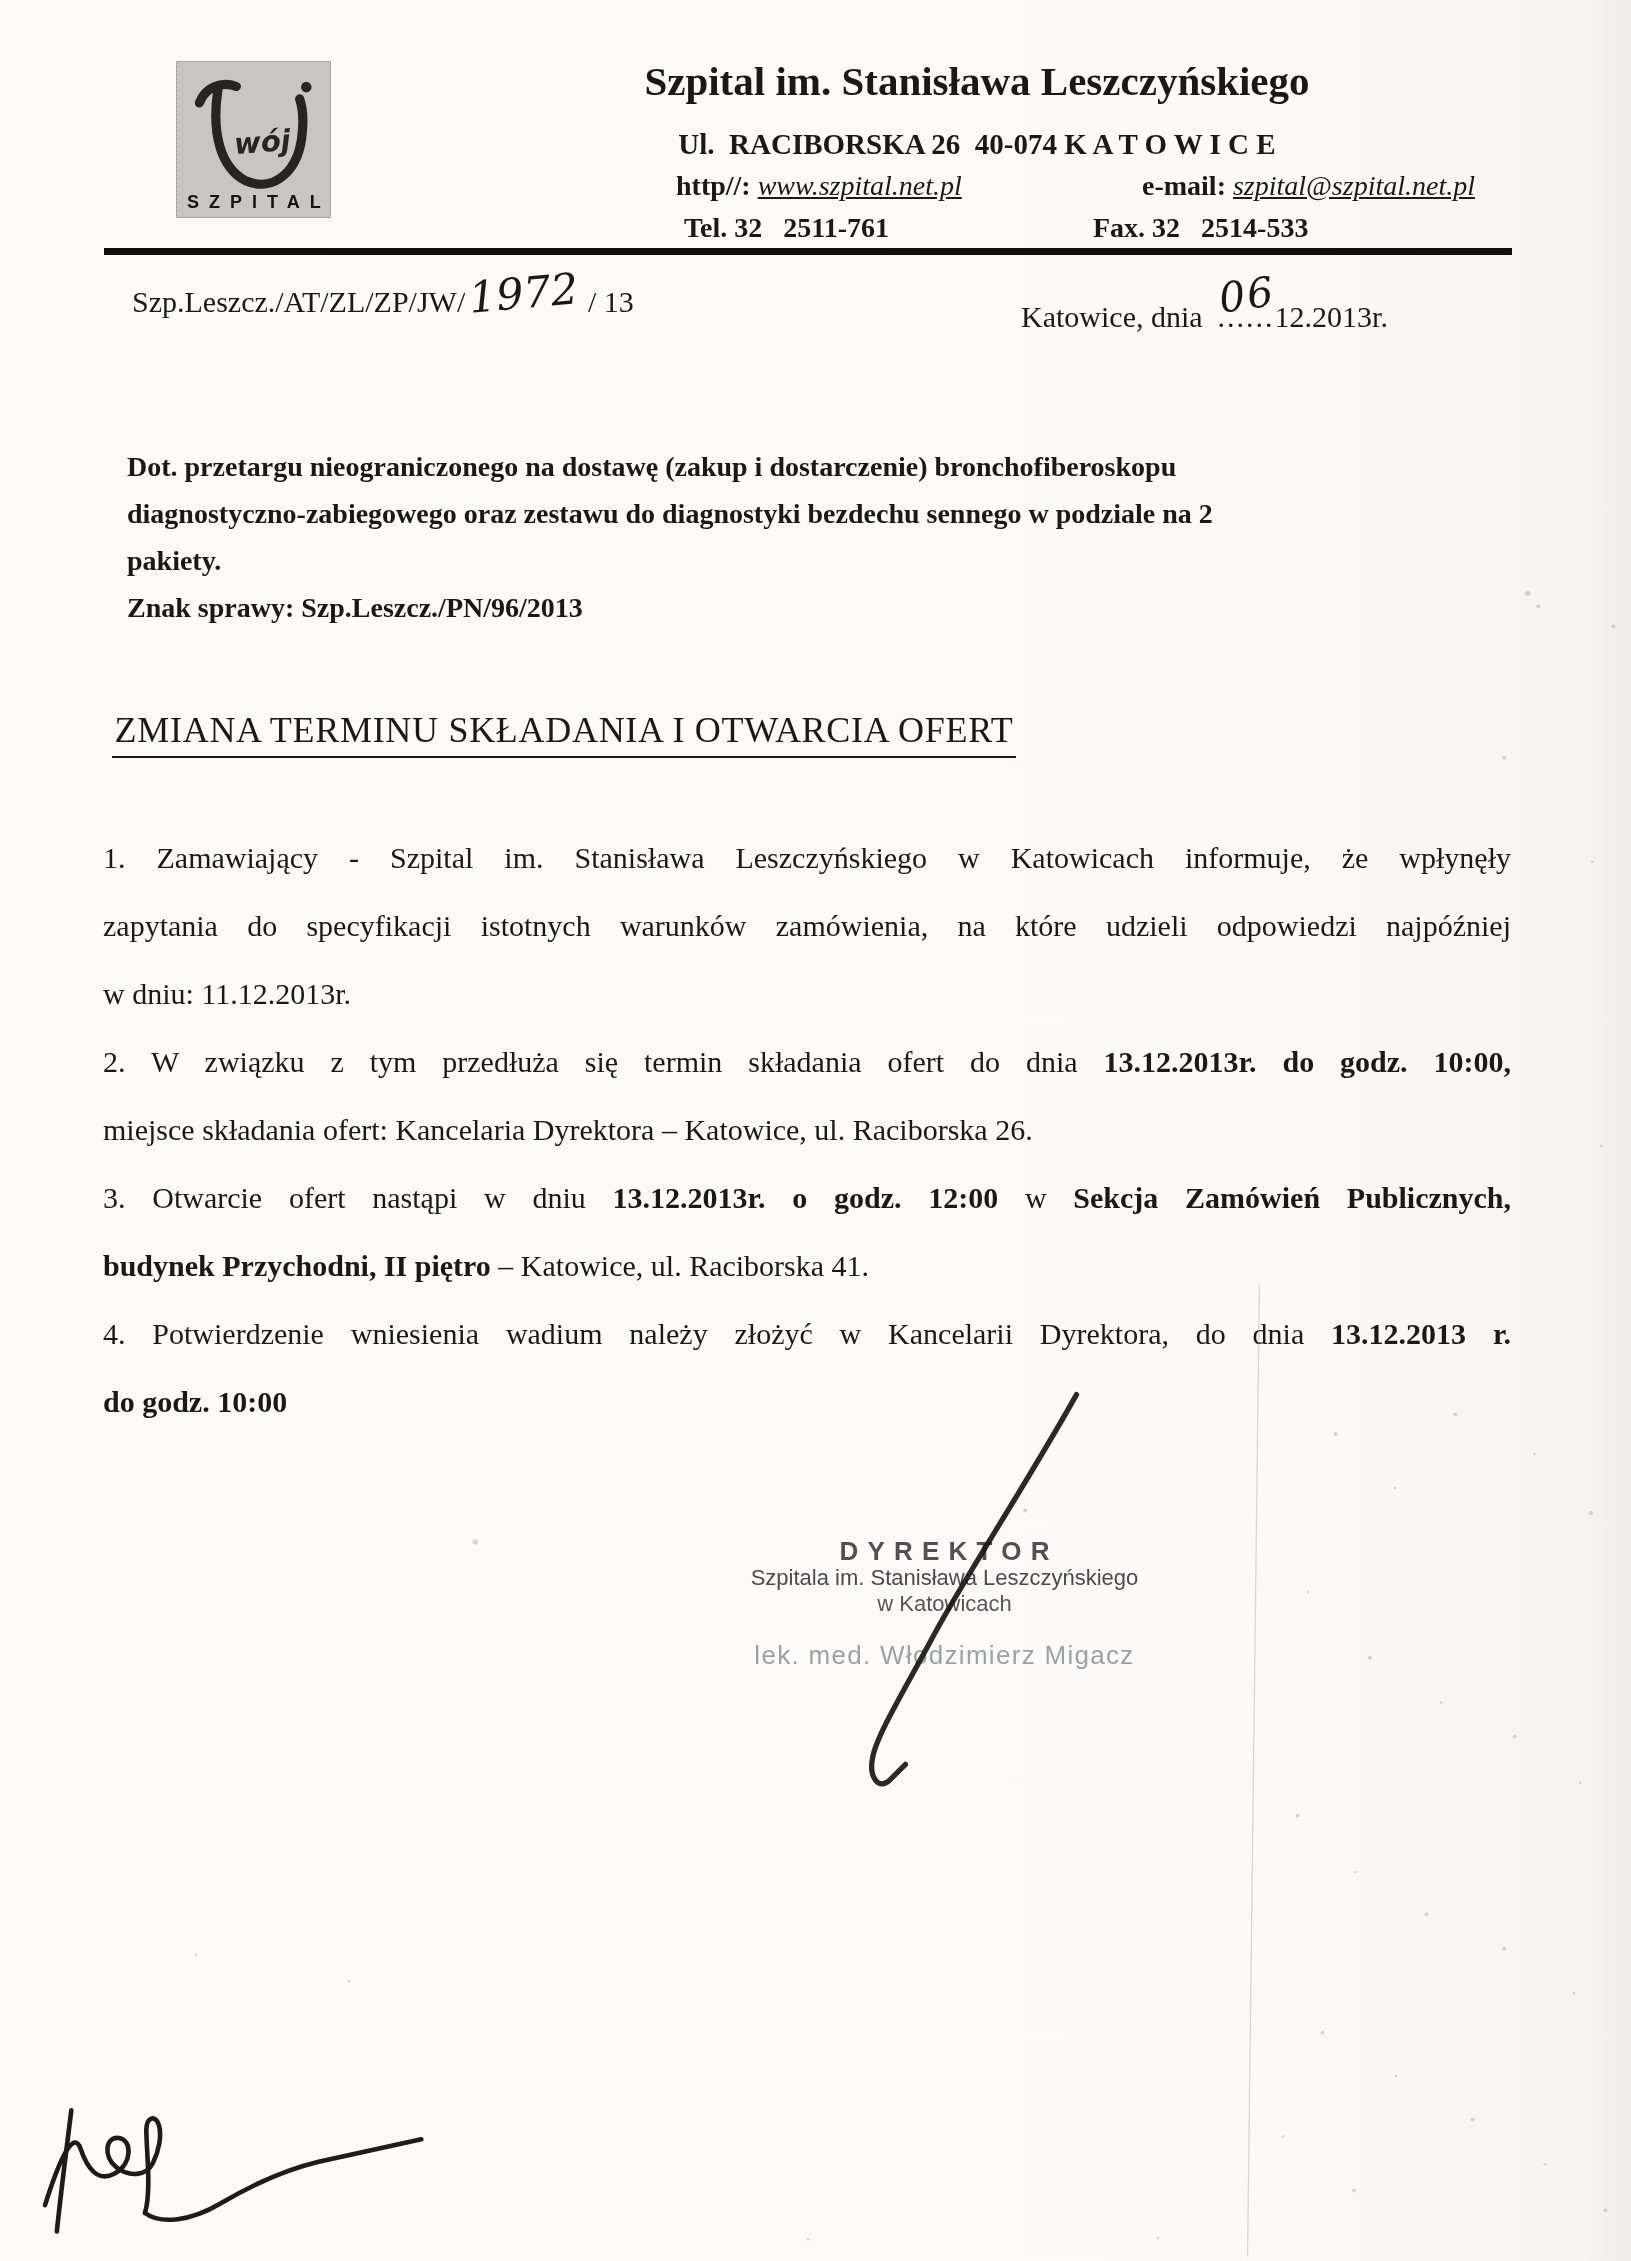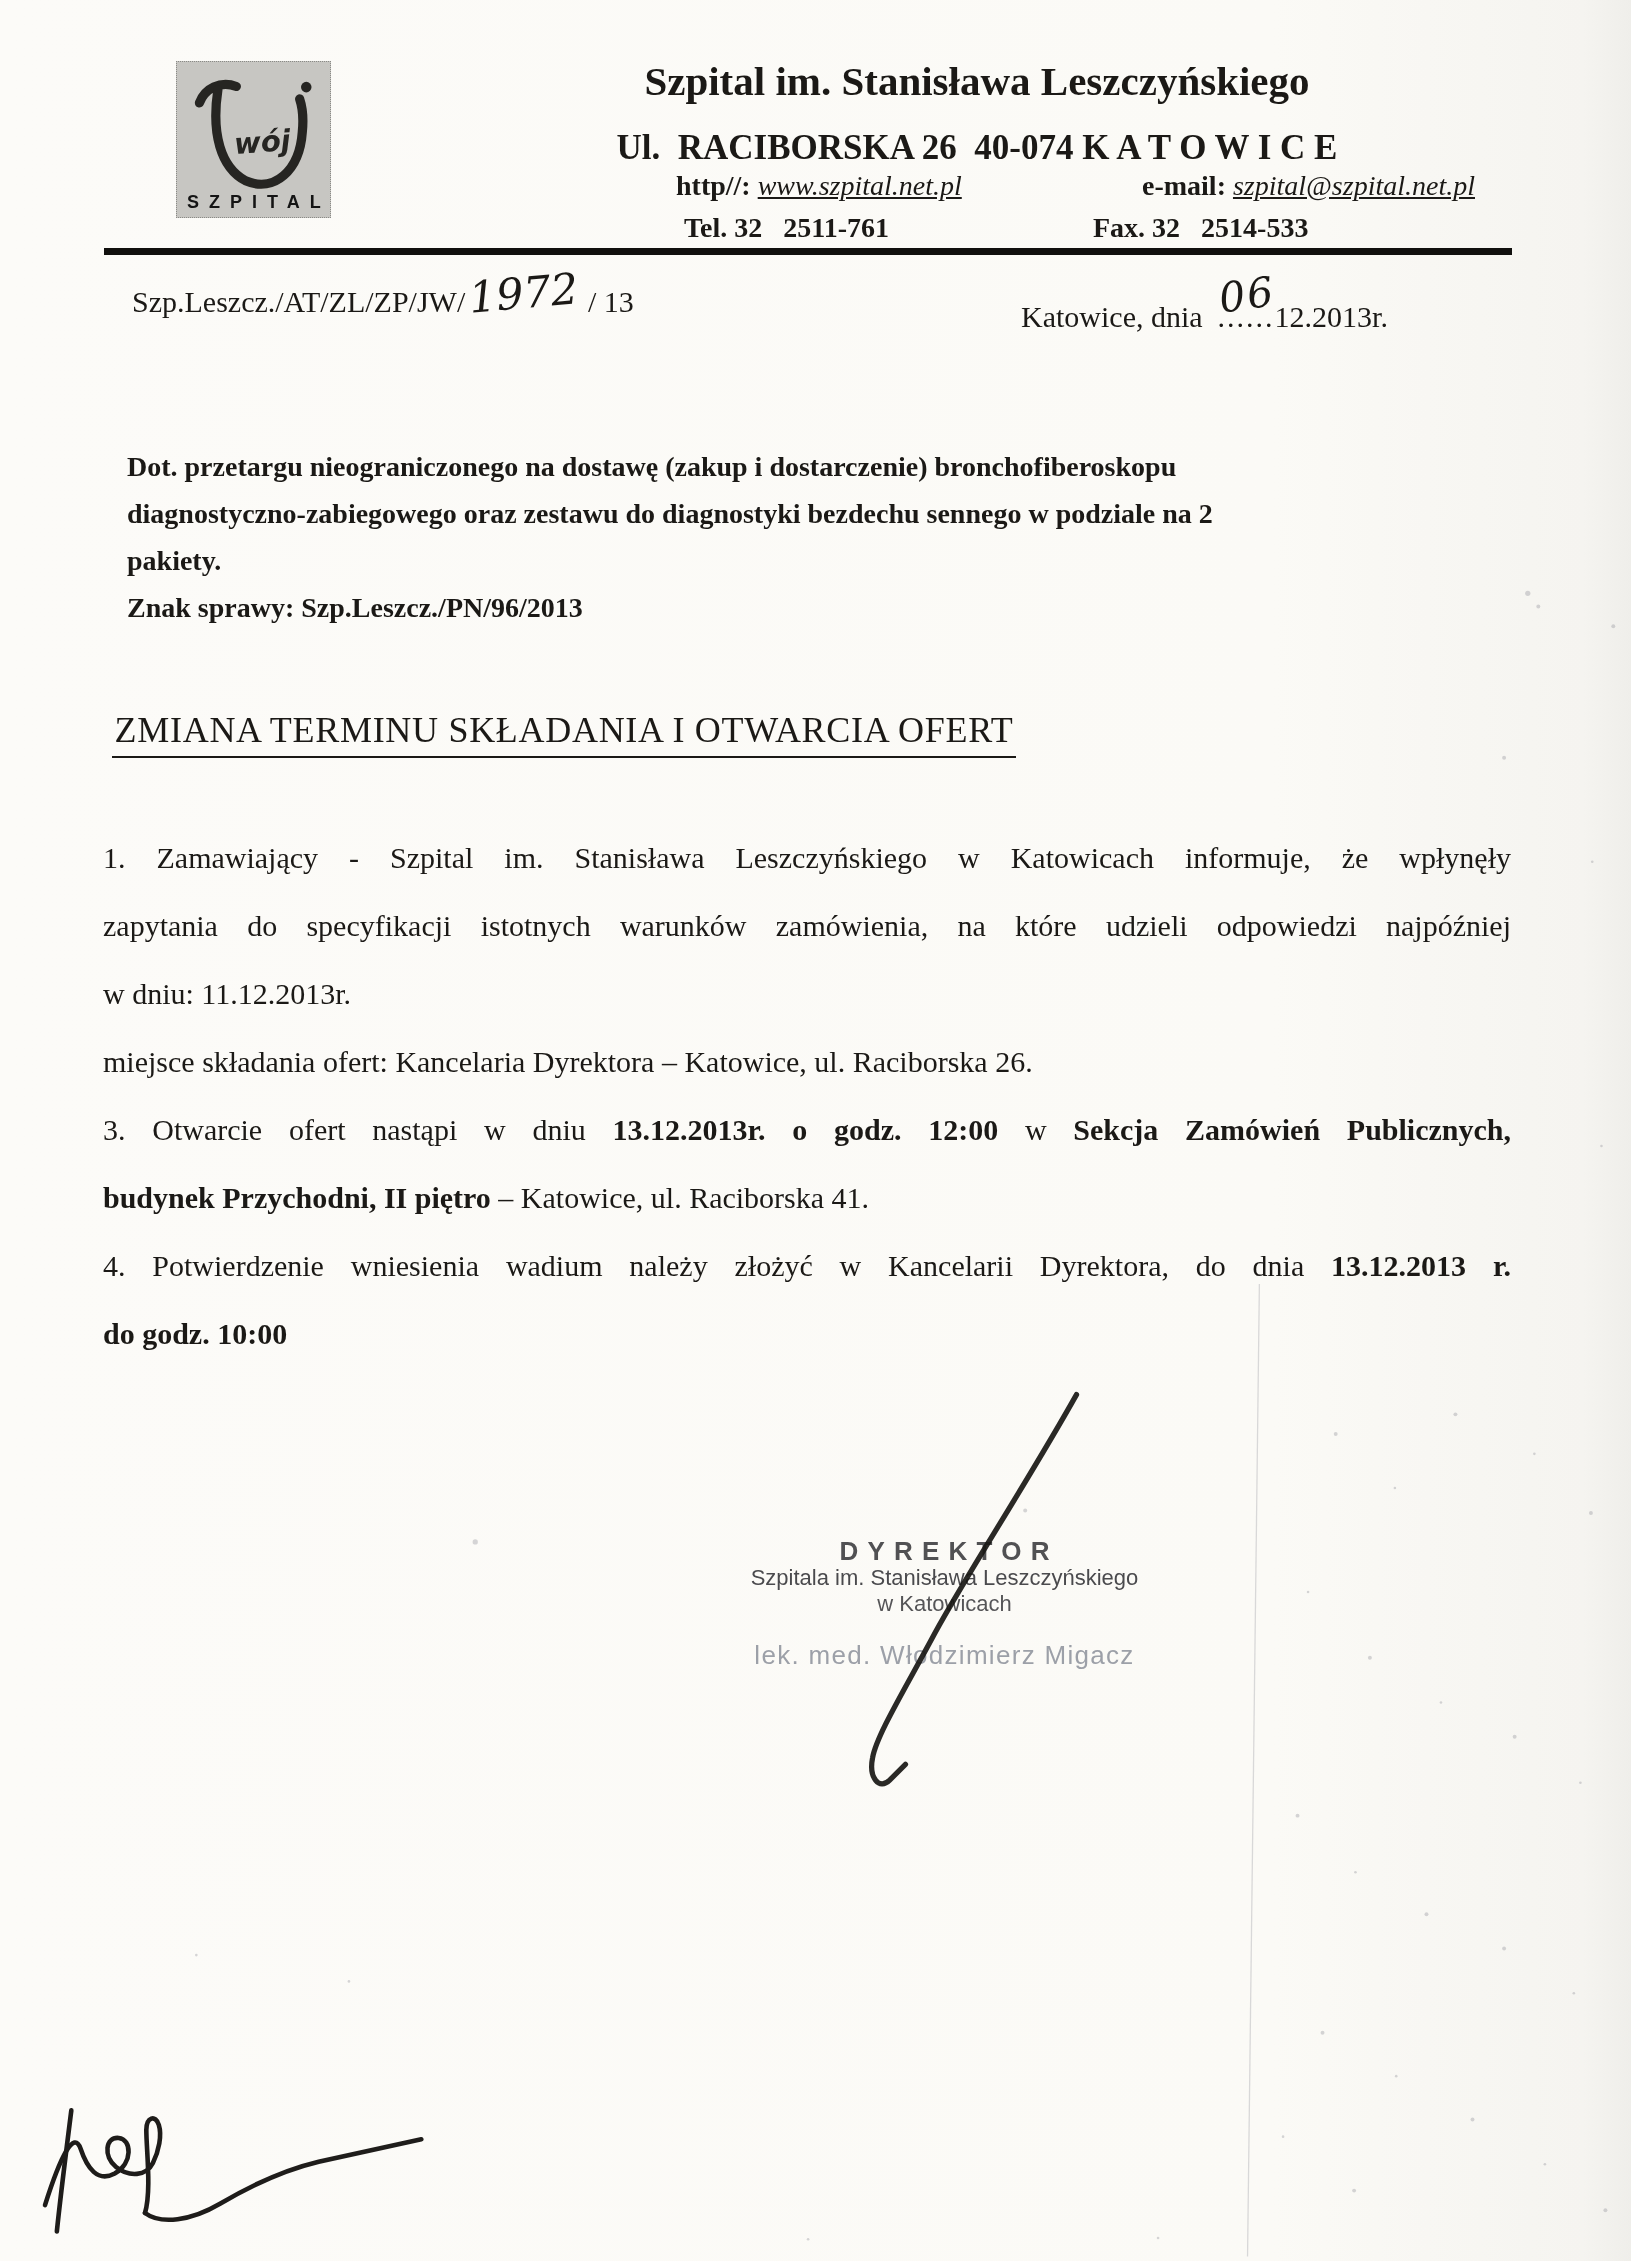--- a/index.html
+++ b/index.html
@@ -41,21 +41,21 @@
 
   
   .head-title{
     left:559px;top:57px;width:836px;
     text-align:center;
     font-size:41px;font-weight:bold;
   }
   .head-address{
     left:559px;top:128px;width:836px;
     text-align:center;
-    font-size:35px;font-weight:bold;
+    font-size:29px;font-weight:bold;
   }
   .head-web{left:676px;top:170px;font-size:28px;}
   .head-email{left:1142px;top:170px;font-size:28px;}
   .head-label{font-weight:bold;}
   .head-link{font-style:italic;text-decoration:underline;}
   .head-tel{left:684px;top:212px;font-size:28px;font-weight:bold;}
   .head-fax{left:1093px;top:212px;font-size:28px;font-weight:bold;}
   .head-rule{
     left:104px;top:248px;width:1408px;height:7.2px;
     background:#11100e;
@@ -144,20 +144,21 @@
       <div class="tline"><span>pakiety.</span></div>
       <div class="tline"><span>Znak sprawy: Szp.Leszcz./PN/96/2013</span></div>
     </div>
 
   <div class="abs heading"><span>ZMIANA TERMINU SKŁADANIA I OTWARCIA OFERT</span></div>
 
   <div class="abs body-block">
       <div class="tline just"><span>1. Zamawiający - Szpital im. Stanisława Leszczyńskiego w Katowicach informuje, że wpłynęły</span></div>
       <div class="tline just"><span>zapytania do specyfikacji istotnych warunków zamówienia, na które udzieli odpowiedzi najpóźniej</span></div>
       <div class="tline"><span>w dniu: 11.12.2013r.</span></div>
+      <div class="tline just"><span>2. W związku z tym przedłuża się termin składania ofert do dnia </span><b>13.12.2013r. do godz. 10:00,</b></div>
       <div class="tline"><span>miejsce składania ofert: Kancelaria Dyrektora – Katowice, ul. Raciborska 26.</span></div>
       <div class="tline just"><span>3. Otwarcie ofert nastąpi w dniu </span><b>13.12.2013r. o godz. 12:00</b><span> w </span><b>Sekcja Zamówień Publicznych,</b></div>
       <div class="tline"><b>budynek Przychodni, II piętro </b><span>– Katowice, ul. Raciborska 41.</span></div>
       <div class="tline just"><span>4. Potwierdzenie wniesienia wadium należy złożyć w Kancelarii Dyrektora, do dnia </span><b>13.12.2013 r.</b></div>
       <div class="tline"><b>do godz. 10:00</b></div>
     </div>
 
   <div class="abs stamp stamp-l1">DYREKTOR</div>
   <div class="abs stamp stamp-l2">Szpitala im. Stanisława Leszczyńskiego</div>
   <div class="abs stamp stamp-l3">w Katowicach</div>

